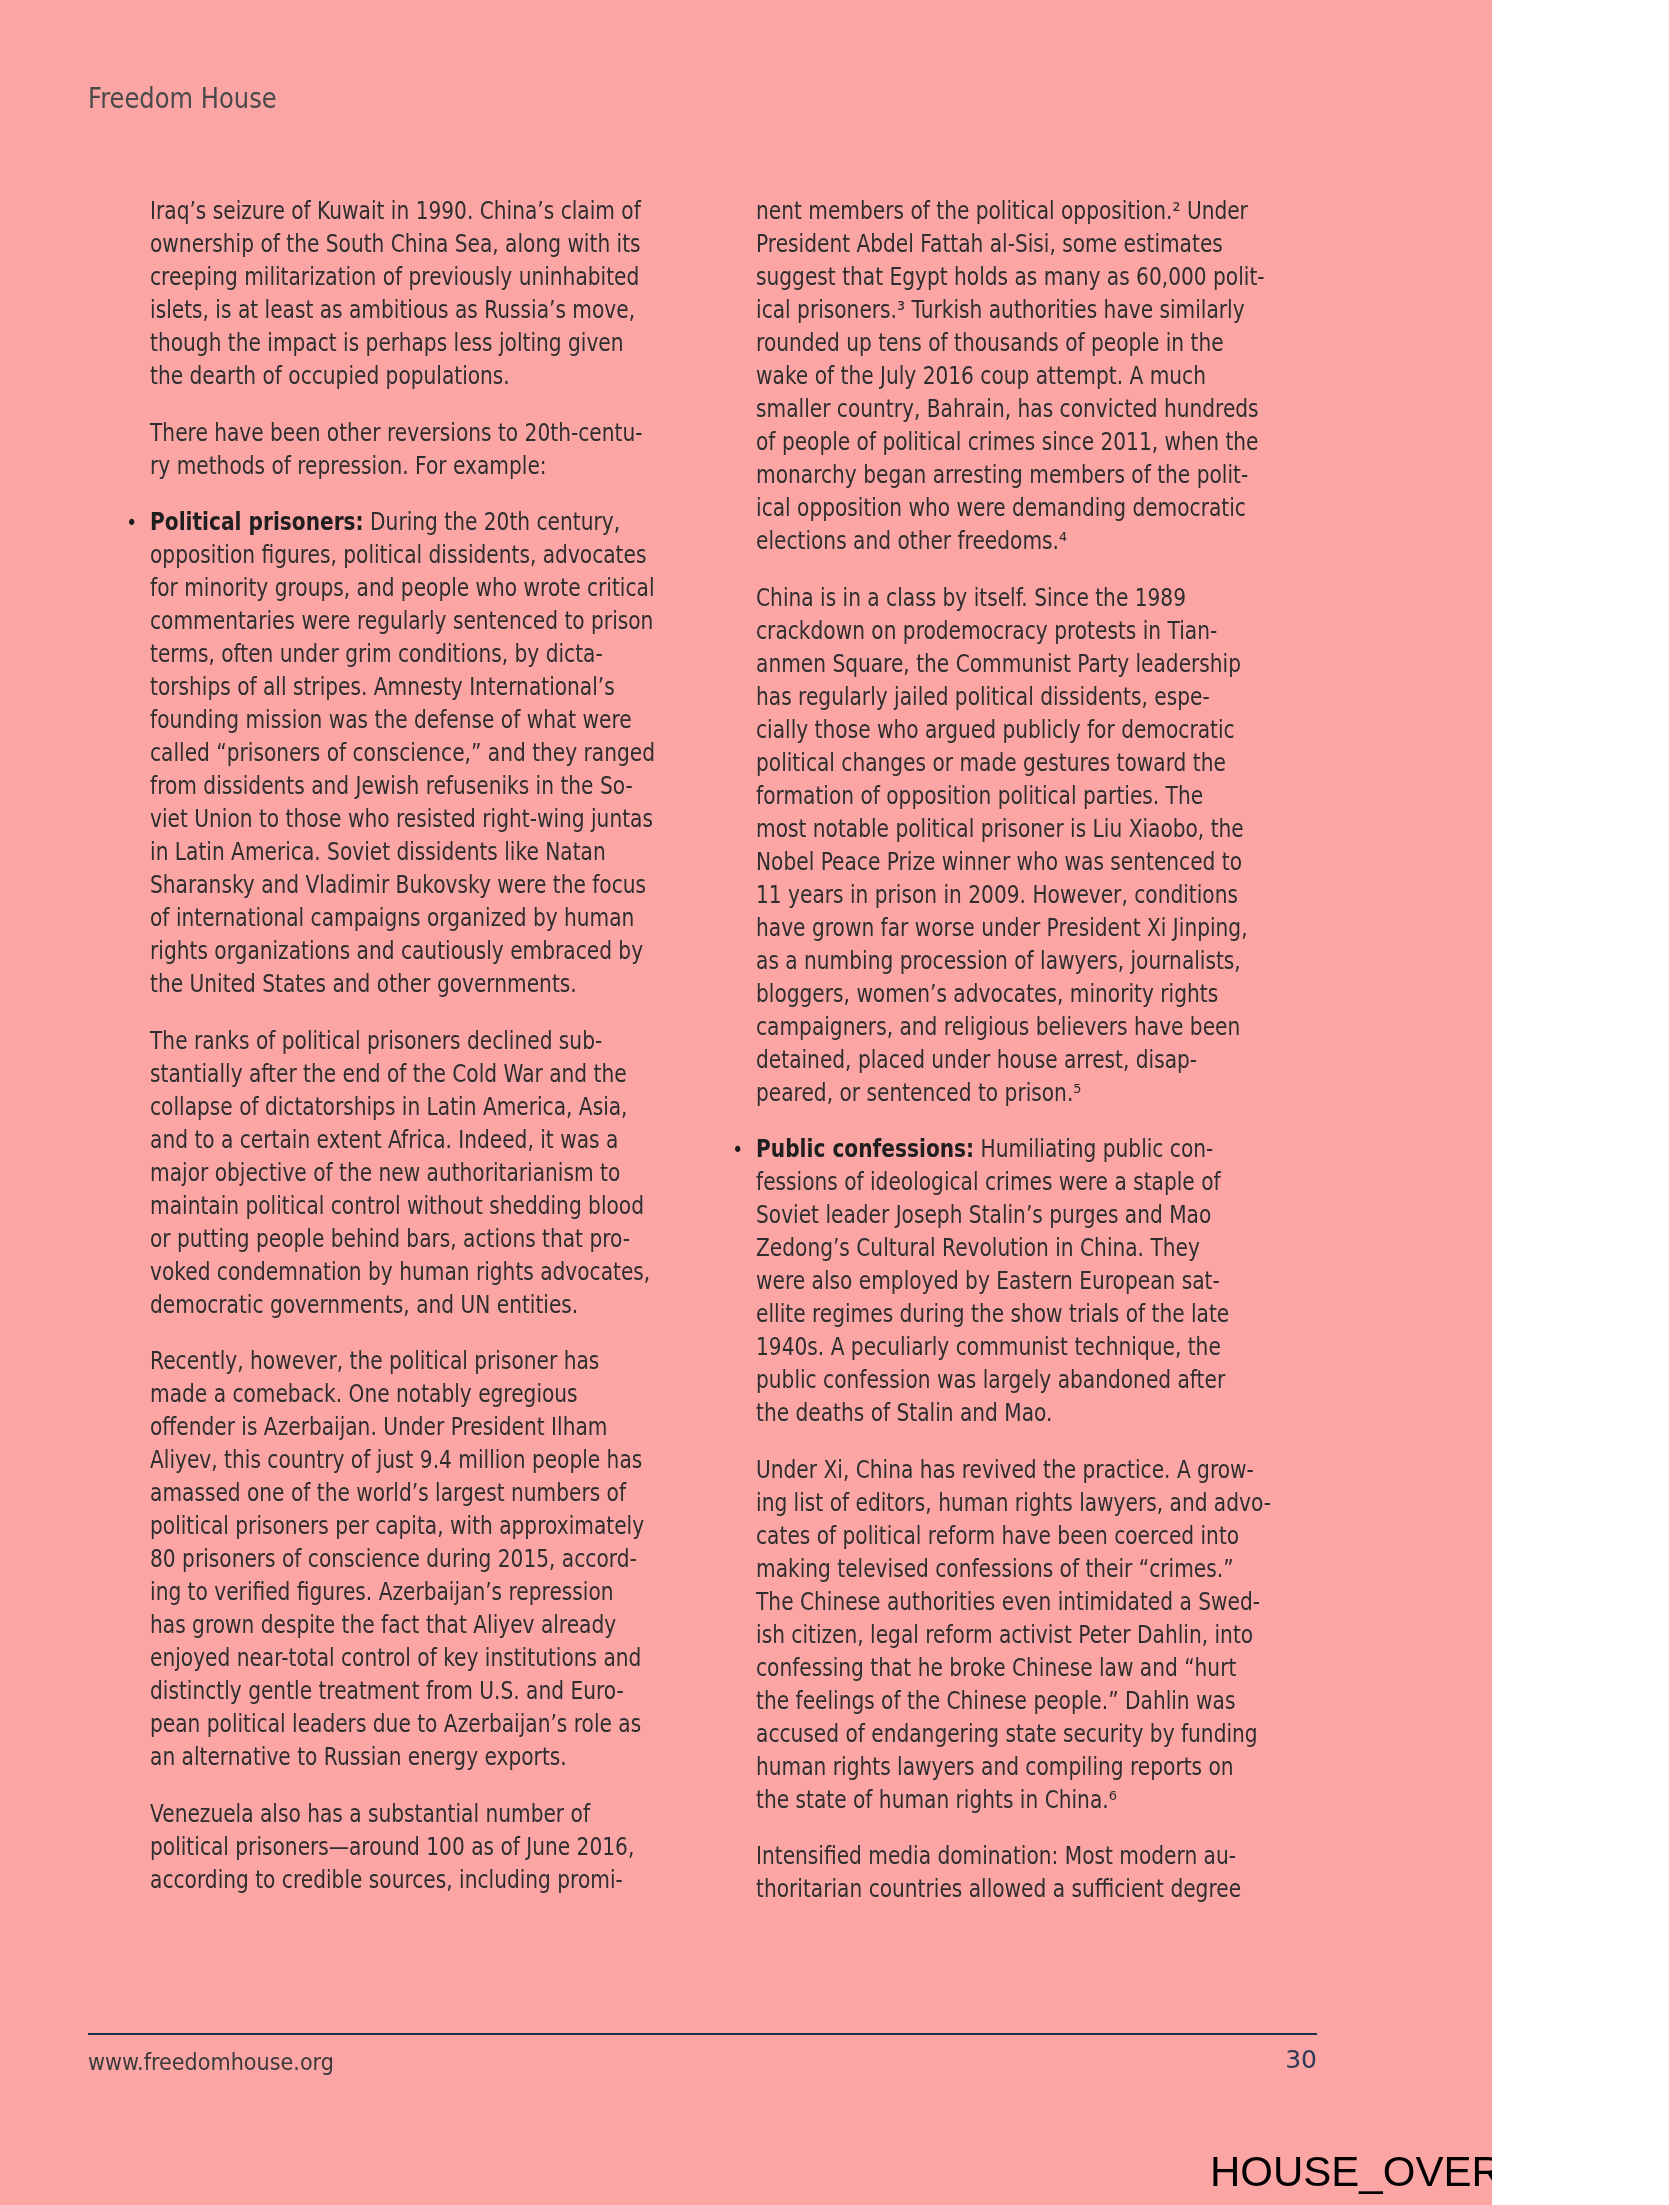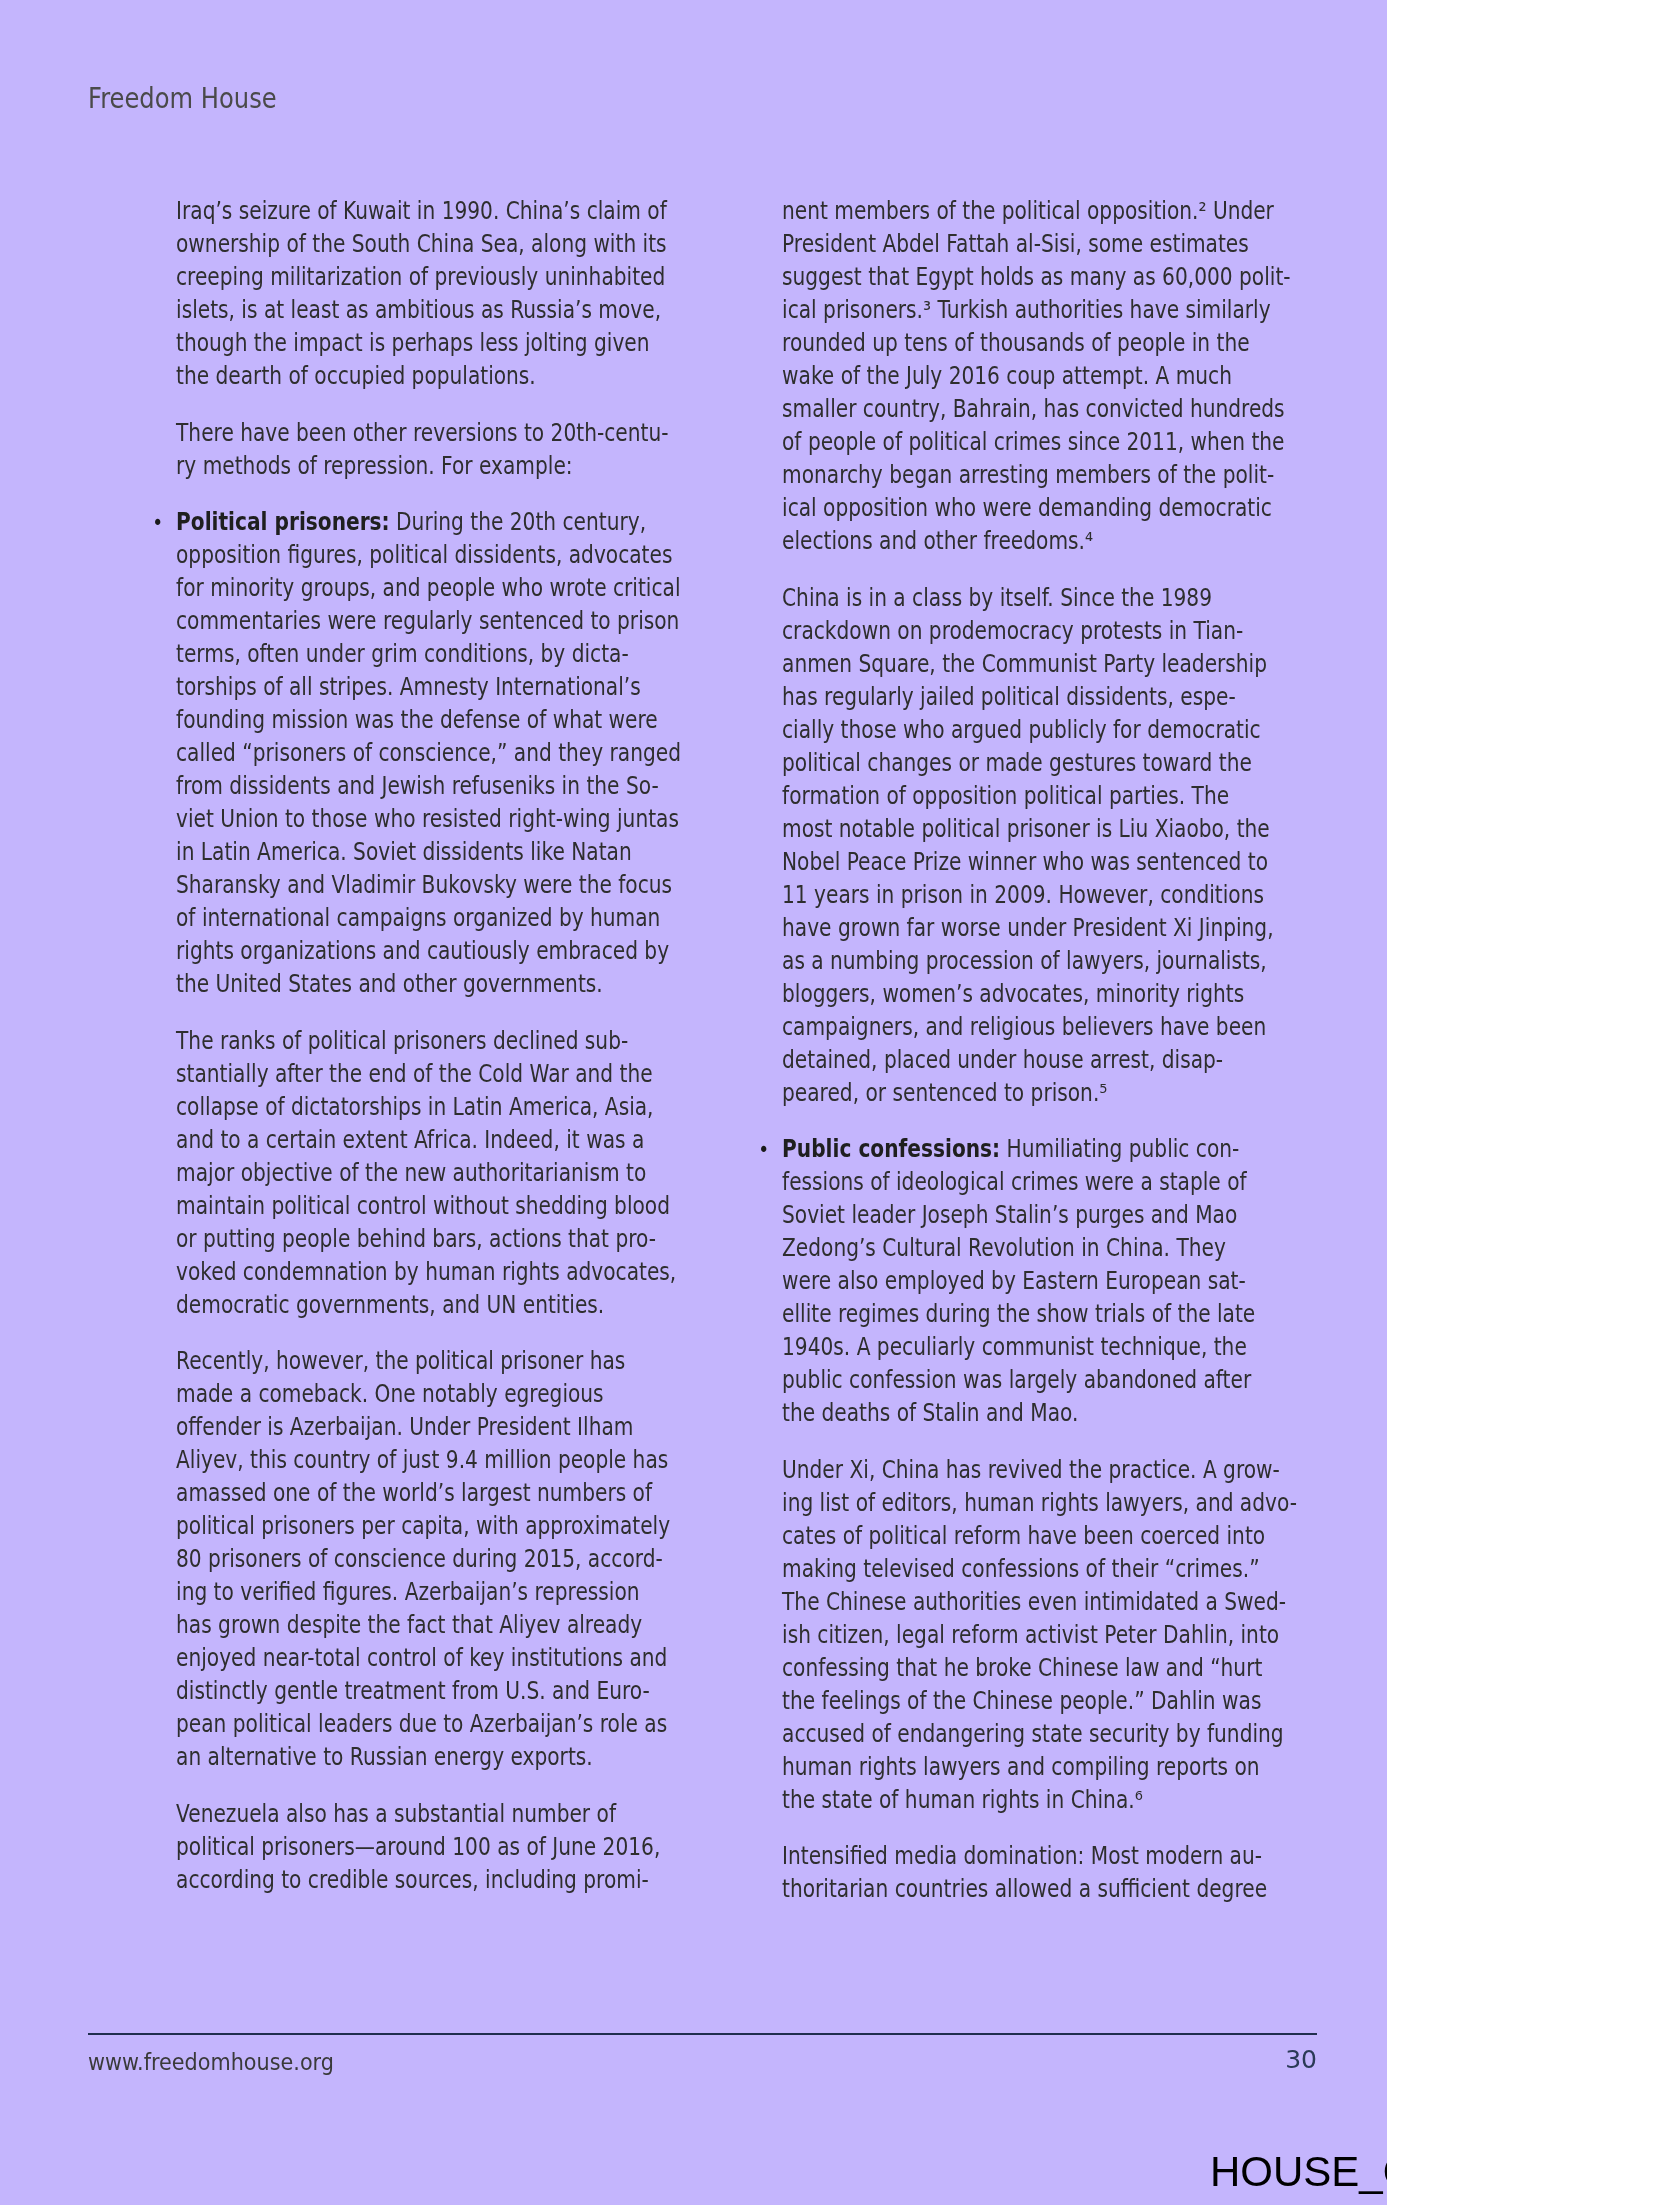--- a/index.html
+++ b/index.html
@@ -1,34 +1,34 @@
 <!DOCTYPE html>
 <html style="font-size:10.5px"><head>
 <meta charset="utf-8">
 <style>
   html,body { margin:0; padding:0; background:#ffffff; }
   .page {
     position:relative;
-    width:1387px;
+    width:1492px;
     height:2205px;
-    background:#c4b5fd;
+    background:#fca5a5;
     overflow:hidden;
     font-family:"DejaVu Sans","Liberation Sans",sans-serif;
   }
   .brand {
     position:absolute;
     left:88px;
     top:82px;
     font-size:27.5px;
     color:#4a4a4a;
     transform:scaleX(0.88);
     transform-origin:0 0;
     white-space:pre;
   }
-  .col { position:absolute; top:195px;margin-left:26px; }
+  .col { position:absolute; top:195px; }
   #col-left  { left:124px;  width:569px; }
   #col-right { left:730px; width:569px; }
   .col-inner {
     width:681px;
     transform:scaleX(0.84);
     transform-origin:0 0;
   }
   .para {
     position:relative;
     padding-left:31px;

